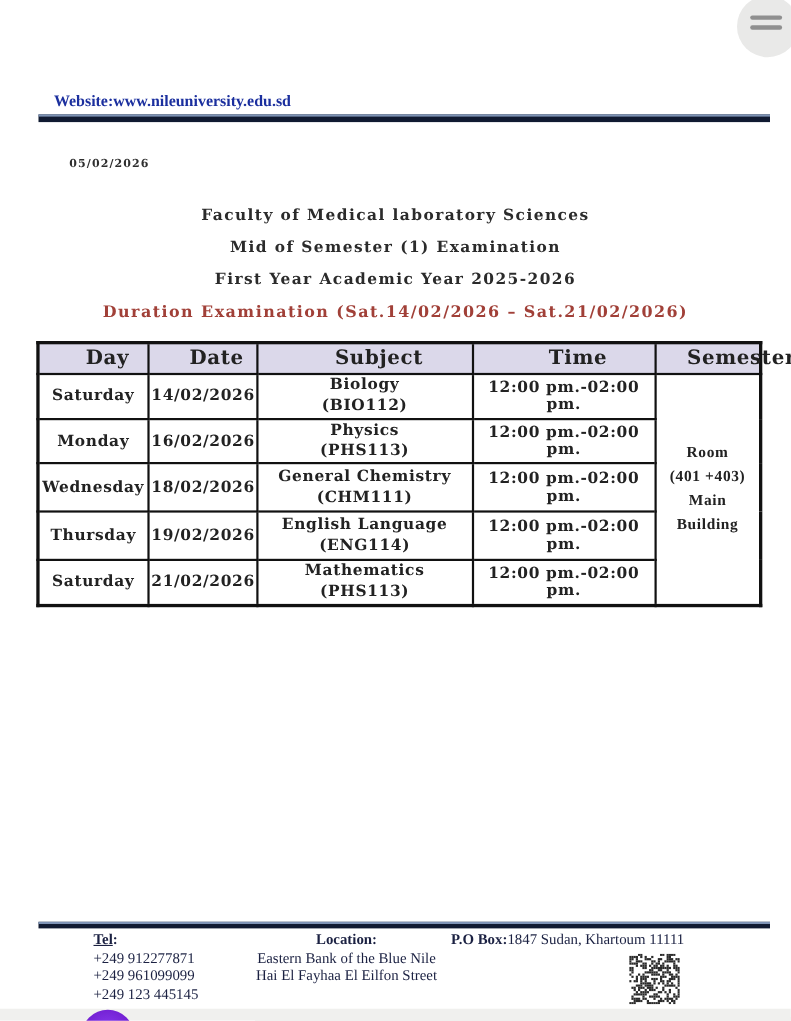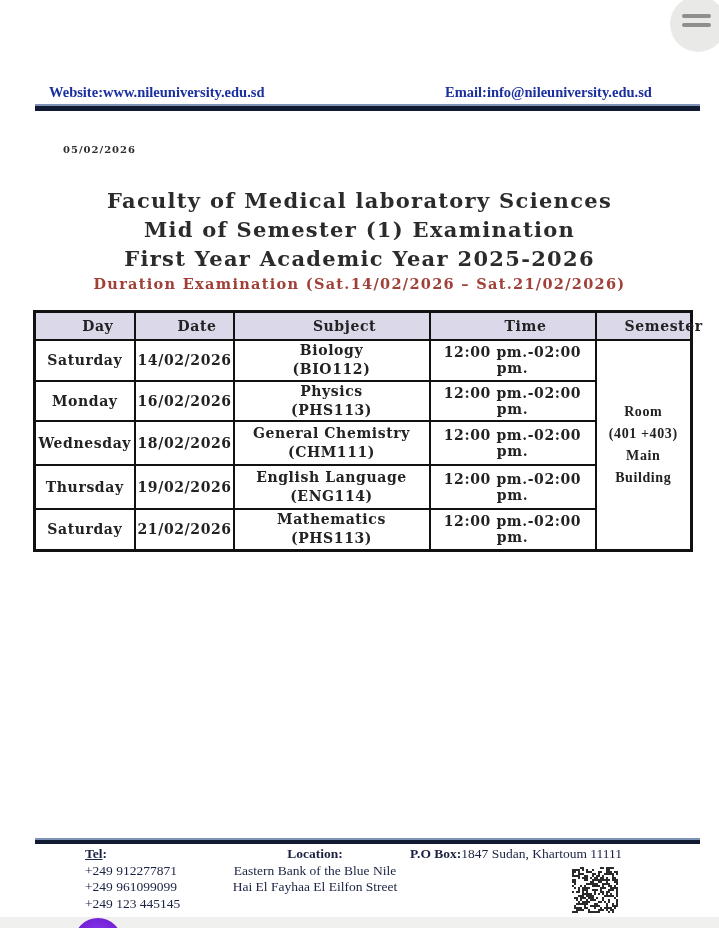--- a/index.html
+++ b/index.html
@@ -50,39 +50,39 @@
   }
   .head-rule { top: 104px; }
 
   
   .doc-date {
     position: absolute; top: 144px; left: 63px;
     font-size: 10px; font-weight: 600; color: #2e2e2e; letter-spacing: 1px;
   }
   .center-title {
     position: absolute; left: 0; width: 719px; text-align: center;
-    font-size: 21px; font-weight: 600; color: #2b2b2b; letter-spacing: 1.3px;
+    font-size: 14px; font-weight: 600; color: #2b2b2b; letter-spacing: 1.3px;
   }
   .t-faculty  { top: 188px; }
   .t-exam     { top: 217px; }
   .t-year     { top: 246px; }
   .t-duration { top: 275px; color: #a14038; font-size: 14.5px; }
 
   
   table.schedule {
     position: absolute; top: 310px; left: 33px; width: 656px;
     border-collapse: collapse; table-layout: fixed;
     font-size: 14px; color: #222222;
   }
   table.schedule th, table.schedule td {
     border: 2px solid #111111; text-align: center; vertical-align: middle;
     font-weight: 600; letter-spacing: 0.6px; padding: 0 2px;
   }
   table.schedule { border: 3px solid #111111; }
-  table.schedule thead th { background: #dbd8ea; height: 28px; font-size: 14px; padding-left: 28px; }
+  table.schedule thead th { background: #dbd8ea; height: 28px; font-size: 18px; padding-left: 28px; }
   .col-day { width: 100px; } .col-date { width: 99px; }
   .col-subject { width: 196px; } .col-time { width: 166px; }
   .col-location { width: 96px; }
   tr.r0 td { height: 41px; } tr.r1 td { height: 39px; }
   tr.r2 td { height: 44px; } tr.r3 td { height: 44px; } tr.r4 td { height: 42px; }
   .subject-line { line-height: 19px; }
   .loc-line { line-height: 22px; font-family: Liberation Serif, serif; }
 
   
   .foot-rule { top: 838px; height: 6px; }
@@ -114,21 +114,20 @@
 <div class="page">
 
   <div class="menu-pill">
     <span class="bar"></span>
     <span class="bar"></span>
   </div>
 
 
   <div class="links-row">
     <div class="link-line website-line"><span>Website:</span><span>www.nileuniversity.edu.sd</span></div>
-    <div class="link-line email-line"><span>Email:</span><span>info@nileuniversity.edu.sd</span></div>
   </div>
 
   <div class="head-rule"></div>
 
   <div class="doc-date">05/02/2026</div>
   <div class="center-title t-faculty">Faculty of Medical laboratory Sciences</div>
   <div class="center-title t-exam">Mid of Semester (1) Examination</div>
   <div class="center-title t-year">First Year Academic Year 2025-2026</div>
   <div class="center-title t-duration">Duration Examination (Sat.14/02/2026 – Sat.21/02/2026)</div>
 

